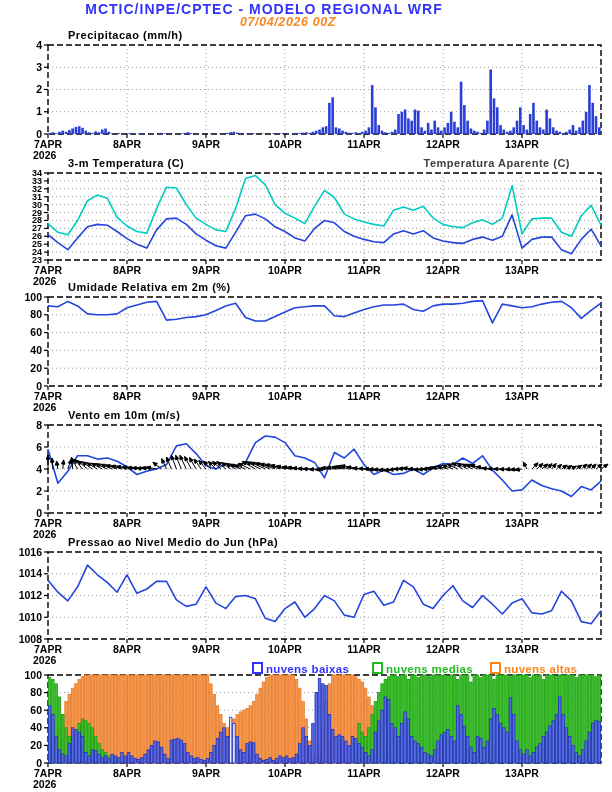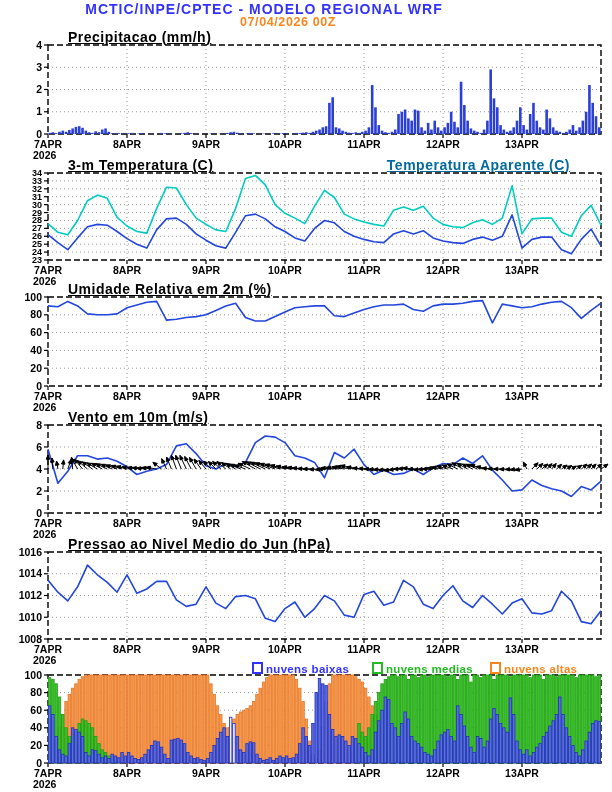--- a/index.html
+++ b/index.html
@@ -1,39 +1,39 @@
 <!DOCTYPE html>
 <html><head>
 <meta charset="utf-8">
 <style>
   html,body{margin:0;padding:0;background:#fff;}
   .page{position:relative;width:612px;height:792px;background:#fff;overflow:hidden;
         font-family:"Liberation Sans",sans-serif;font-weight:bold;}
   .lbl{position:absolute;white-space:nowrap;line-height:1;}
   .hdr1{top:2px;left:0;width:528px;text-align:center;font-size:14px;letter-spacing:1px;}
   .hdr2a{top:16px;left:35px;font-size:12.5px;letter-spacing:0.6px;}
-  .hdr2b{top:16px;left:240px;font-size:12.5px;letter-spacing:0.6px;}
+  .hdr2b{top:16px;left:240px;font-size:12.5px;letter-spacing:0.6px;font-style:italic;}
   .coords{top:30px;left:352px;width:210px;text-align:right;font-size:12.5px;letter-spacing:0.8px;}
-  .ptitle{font-size:14px;letter-spacing:0.5px;color:#000;text-decoration:underline;}
+  .ptitle{font-size:11px;letter-spacing:0.5px;color:#000;}
   .sq{display:inline-block;width:7px;height:8px;border:2px solid;margin-right:3px;vertical-align:-1px;background:#fff;}
   .legend-item{font-size:11.5px;letter-spacing:0.3px;}
   svg{position:absolute;top:0;left:0;}
   svg text{font-family:"Liberation Sans",sans-serif;font-weight:bold;fill:#000;}
 </style>
 </head>
 <body>
 
 <div class="page">
 
   <div class="lbl hdr1" style="color:#3232ff">MCTIC/INPE/CPTEC - MODELO REGIONAL WRF</div>
   <div class="lbl hdr2b" style="color:#f8861d">07/04/2026 00Z</div>
 
   <div class="lbl ptitle" style="top:30px;left:68px">Precipitacao (mm/h)</div>
   <div class="lbl ptitle" style="top:158px;left:68px">3-m Temperatura (C)</div>
-  <div class="lbl ptitle" style="top:158px;left:352px;width:218px;text-align:right;color:#0369a1">Temperatura Aparente (C)</div>
+  <div class="lbl ptitle" style="top:158px;left:352px;width:218px;text-align:right;color:#404040">Temperatura Aparente (C)</div>
   <div class="lbl ptitle" style="top:282px;left:68px">Umidade Relativa em 2m (%)</div>
   <div class="lbl ptitle" style="top:410px;left:68px">Vento em 10m (m/s)</div>
   <div class="lbl ptitle" style="top:537px;left:68px">Pressao ao Nivel Medio do Jun (hPa)</div>
 
   <div class="lbl legend-item" style="top:662px;left:252px;color:#3232ff"><span class="sq" style="border-color:#3232ff"></span><span>nuvens baixas</span></div>
   <div class="lbl legend-item" style="top:662px;left:372px;color:#22bb22"><span class="sq" style="border-color:#22bb22"></span><span>nuvens medias</span></div>
   <div class="lbl legend-item" style="top:662px;left:490px;color:#f8861d"><span class="sq" style="border-color:#f8861d"></span><span>nuvens altas</span></div>
 
   <svg id="charts" width="612" height="792">
       <g>

